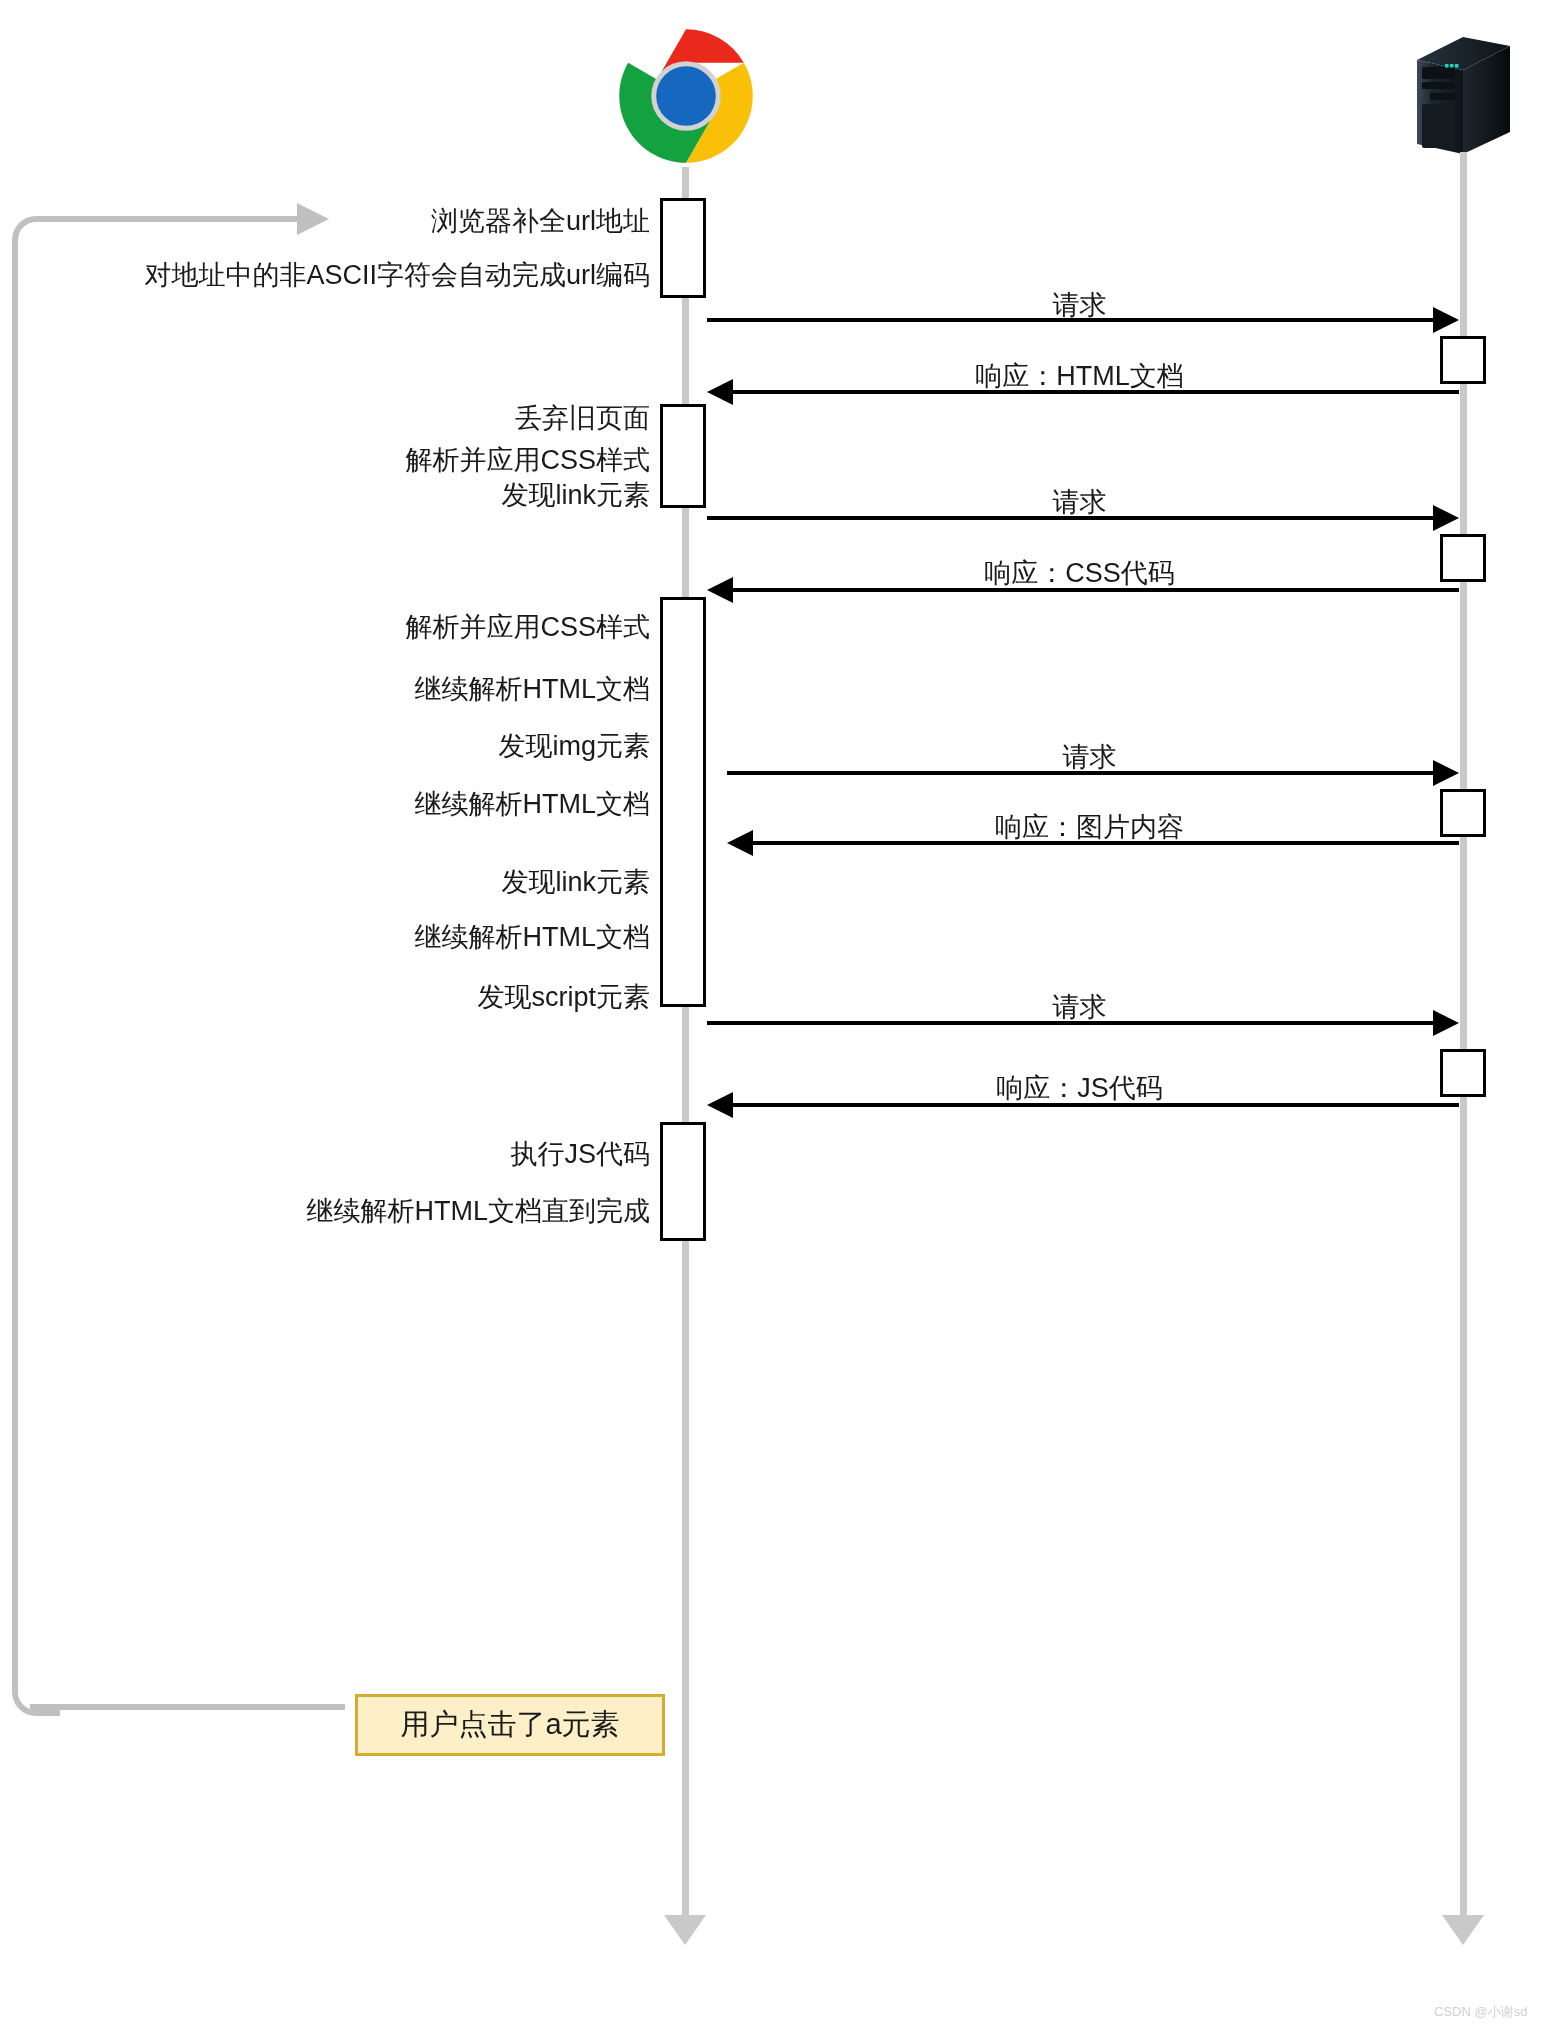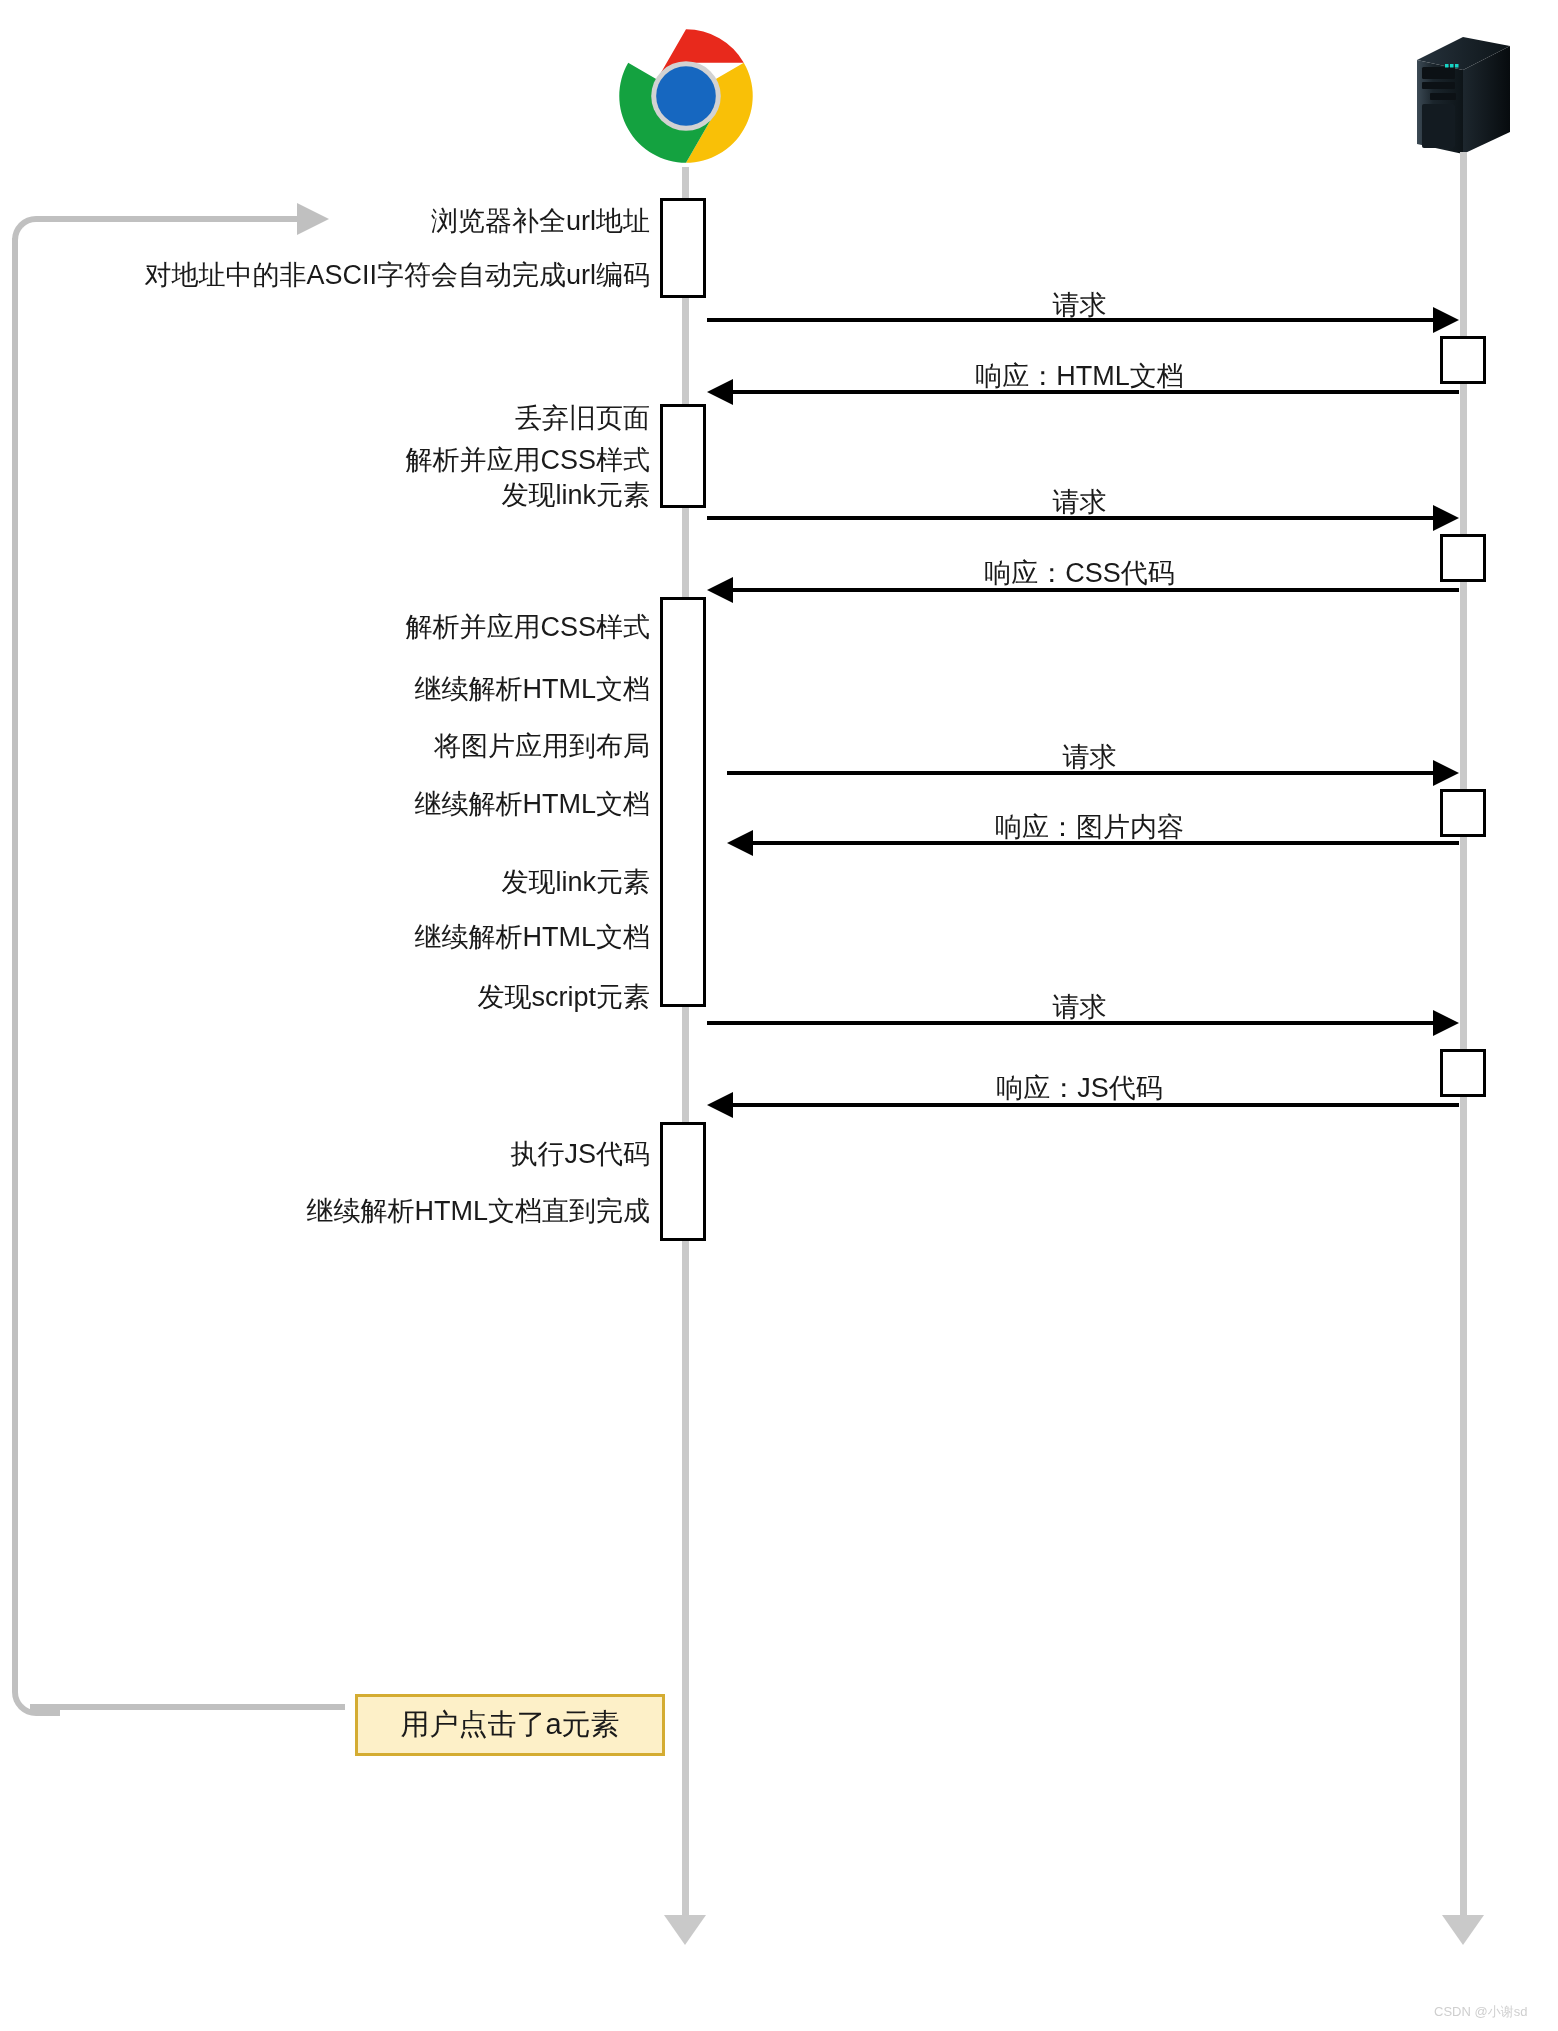--- a/index.html
+++ b/index.html
@@ -196,21 +196,21 @@
   <div class="activation" style="left:1440px; top:789px; width:46px; height:48px;"></div>
   <div class="activation" style="left:1440px; top:1049px; width:46px; height:48px;"></div>
 
   <div class="step-label" style="left:60px; top:208px; width:590px;text-align:right;">浏览器补全url地址</div>
   <div class="step-label" style="left:20px; top:262px; width:630px;">对地址中的非ASCII字符会自动完成url编码</div>
   <div class="step-label" style="left:60px; top:405px; width:590px;">丢弃旧页面</div>
   <div class="step-label" style="left:60px; top:447px; width:590px;">解析并应用CSS样式</div>
   <div class="step-label" style="left:60px; top:482px; width:590px;">发现link元素</div>
   <div class="step-label" style="left:60px; top:614px; width:590px;">解析并应用CSS样式</div>
   <div class="step-label" style="left:60px; top:676px; width:590px;">继续解析HTML文档</div>
-  <div class="step-label" style="left:60px; top:733px; width:590px;">将图片应用到布局</div>
+  <div class="step-label" style="left:60px; top:733px; width:590px;">发现img元素</div>
   <div class="step-label" style="left:60px; top:791px; width:590px;">继续解析HTML文档</div>
   <div class="step-label" style="left:60px; top:869px; width:590px;">发现link元素</div>
   <div class="step-label" style="left:60px; top:924px; width:590px;">继续解析HTML文档</div>
   <div class="step-label" style="left:60px; top:1141px; width:590px;">执行JS代码</div>
   <div class="step-label" style="left:60px; top:984px; width:590px;">发现script元素</div>
   <div class="step-label" style="left:20px; top:1198px; width:630px;">继续解析HTML文档直到完成</div>
 
   <div class="msg-label" style="left:707px; top:292px; width:745px;">请求</div>
   <div class="msg-line" style="left:707px; top:318px; width:726px;"></div>
   <div class="msg-head-right" style="left:1433px; top:307px;"></div>

